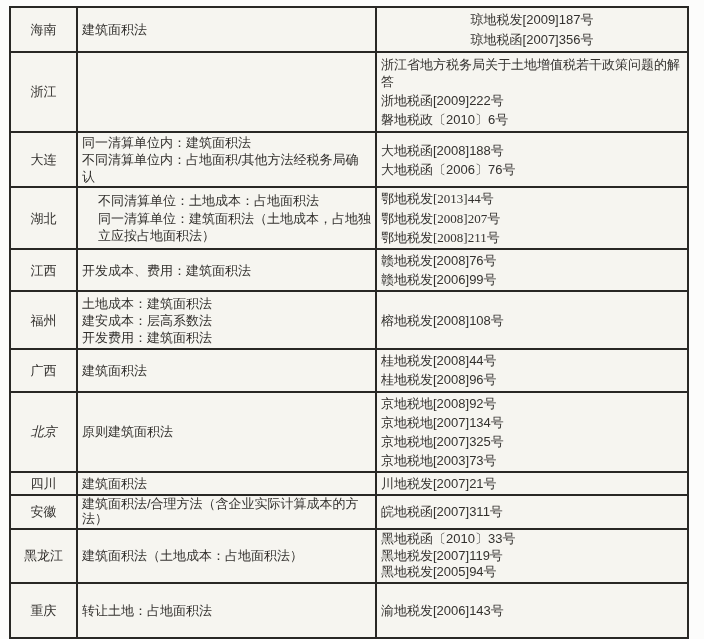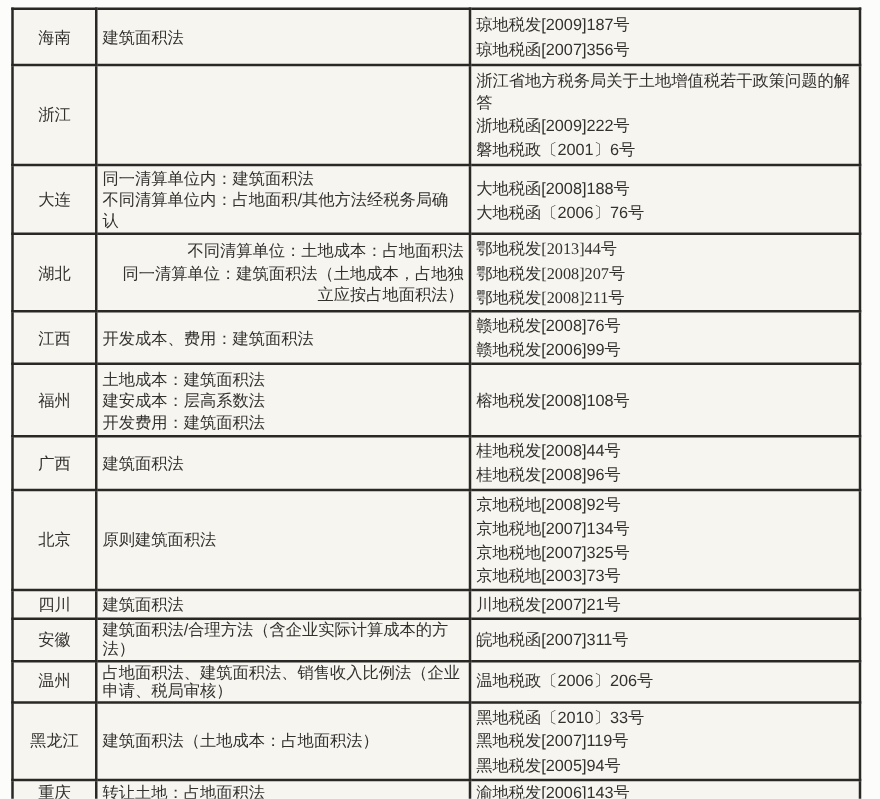--- a/index.html
+++ b/index.html
@@ -73,51 +73,51 @@
       <col style="width:67px">
       <col style="width:299px">
       <col style="width:312px">
     </colgroup>
     <tbody>
   <tr>
     <td class="c-region" style="border-color: rgb(41, 40, 37);">海南</td>
     <td class="c-method" style="border-color: rgb(41, 40, 37);">
             <div class="line">建筑面积法</div>
           </td>
-    <td class="c-refs" style="border-color: rgb(41, 40, 37);">
+    <td class="c-refs" style="border-color: rgb(41, 40, 37); text-align: center;">
             <div class="line">琼地税发[2009]187号</div>
             <div class="line">琼地税函[2007]356号</div>
           </td>
   </tr>
 
   <tr>
     <td class="c-region" style="border-color: rgb(41, 40, 37);">浙江</td>
     <td class="c-method" style="border-color: rgb(41, 40, 37);"></td>
     <td class="c-refs" style="border-color: rgb(41, 40, 37);">
             <div class="line">浙江省地方税务局关于土地增值税若干政策问题的解答</div>
             <div class="line">浙地税函[2009]222号</div>
-            <div class="line">磐地税政〔2001〕6号</div>
+            <div class="line">磐地税政〔2010〕6号</div>
           </td>
   </tr>
 
   <tr>
     <td class="c-region" style="border-color: rgb(41, 40, 37);">大连</td>
     <td class="c-method" style="border-color: rgb(41, 40, 37);">
             <div class="line">同一清算单位内：建筑面积法</div>
             <div class="line">不同清算单位内：占地面积/其他方法经税务局确认</div>
           </td>
     <td class="c-refs" style="border-color: rgb(41, 40, 37);">
             <div class="line">大地税函[2008]188号</div>
             <div class="line">大地税函〔2006〕76号</div>
           </td>
   </tr>
 
   <tr>
     <td class="c-region" style="border-color: rgb(41, 40, 37);">湖北</td>
-    <td class="c-method" style="text-align: right; border-color: rgb(41, 40, 37); padding-left: 20px;">
+    <td class="c-method" style="text-align: left; border-color: rgb(41, 40, 37); padding-left: 20px;">
             <div class="line">不同清算单位：土地成本：占地面积法</div>
             <div class="line">同一清算单位：建筑面积法（土地成本，占地独立应按占地面积法）</div>
           </td>
     <td class="c-refs" style="border-color: rgb(41, 40, 37); font-family: Liberation Serif, serif;">
             <div class="line">鄂地税发[2013]44号</div>
             <div class="line">鄂地税发[2008]207号</div>
             <div class="line">鄂地税发[2008]211号</div>
           </td>
   </tr>
 
@@ -149,21 +149,21 @@
     <td class="c-method" style="border-color: rgb(41, 40, 37);">
             <div class="line">建筑面积法</div>
           </td>
     <td class="c-refs" style="border-color: rgb(41, 40, 37);">
             <div class="line">桂地税发[2008]44号</div>
             <div class="line">桂地税发[2008]96号</div>
           </td>
   </tr>
 
   <tr>
-    <td class="c-region" style="border-color: rgb(41, 40, 37);">北京</td>
+    <td class="c-region" style="border-color: rgb(41, 40, 37); font-style: italic;">北京</td>
     <td class="c-method" style="border-color: rgb(41, 40, 37);">
             <div class="line">原则建筑面积法</div>
           </td>
     <td class="c-refs" style="border-color: rgb(41, 40, 37);">
             <div class="line">京地税地[2008]92号</div>
             <div class="line">京地税地[2007]134号</div>
             <div class="line">京地税地[2007]325号</div>
             <div class="line">京地税地[2003]73号</div>
           </td>
   </tr>
@@ -181,29 +181,20 @@
   <tr>
     <td class="c-region" style="border-color: rgb(41, 40, 37);">安徽</td>
     <td class="c-method" style="border-color: rgb(41, 40, 37);">
             <div class="line">建筑面积法/合理方法（含企业实际计算成本的方法）</div>
           </td>
     <td class="c-refs" style="border-color: rgb(41, 40, 37);">
             <div class="line">皖地税函[2007]311号</div>
           </td>
   </tr>
 
-  <tr>
-    <td class="c-region" style="border-color: rgb(41, 40, 37);">温州</td>
-    <td class="c-method" style="border-color: rgb(41, 40, 37);">
-            <div class="line">占地面积法、建筑面积法、销售收入比例法（企业申请、税局审核）</div>
-          </td>
-    <td class="c-refs" style="border-color: rgb(41, 40, 37);">
-            <div class="line">温地税政〔2006〕206号</div>
-          </td>
-  </tr>
 
   <tr>
     <td class="c-region" style="border-color: rgb(41, 40, 37);">黑龙江</td>
     <td class="c-method" style="border-color: rgb(41, 40, 37);">
             <div class="line">建筑面积法（土地成本：占地面积法）</div>
           </td>
     <td class="c-refs" style="border-color: rgb(41, 40, 37);">
             <div class="line">黑地税函〔2010〕33号</div>
             <div class="line">黑地税发[2007]119号</div>
             <div class="line">黑地税发[2005]94号</div>

